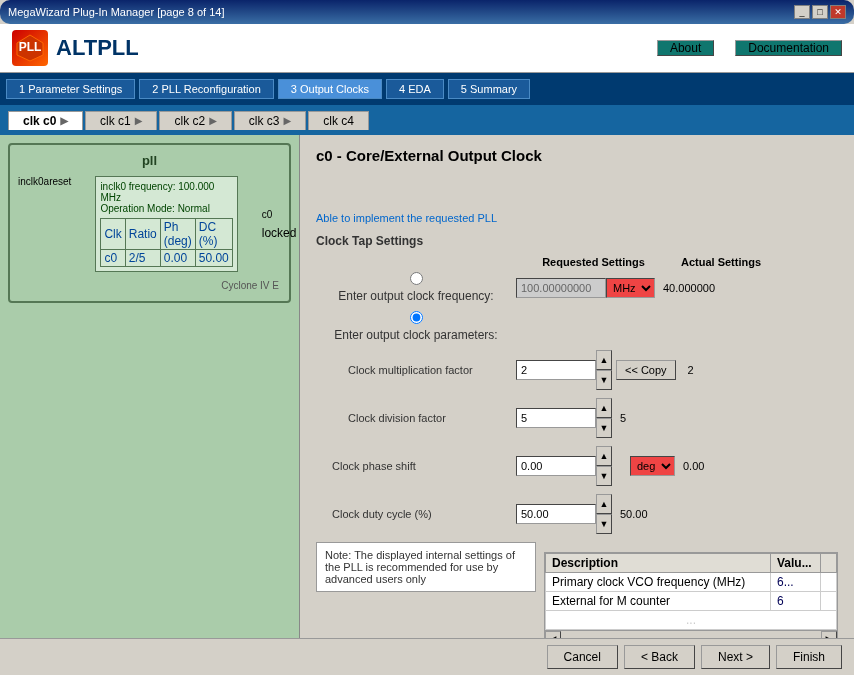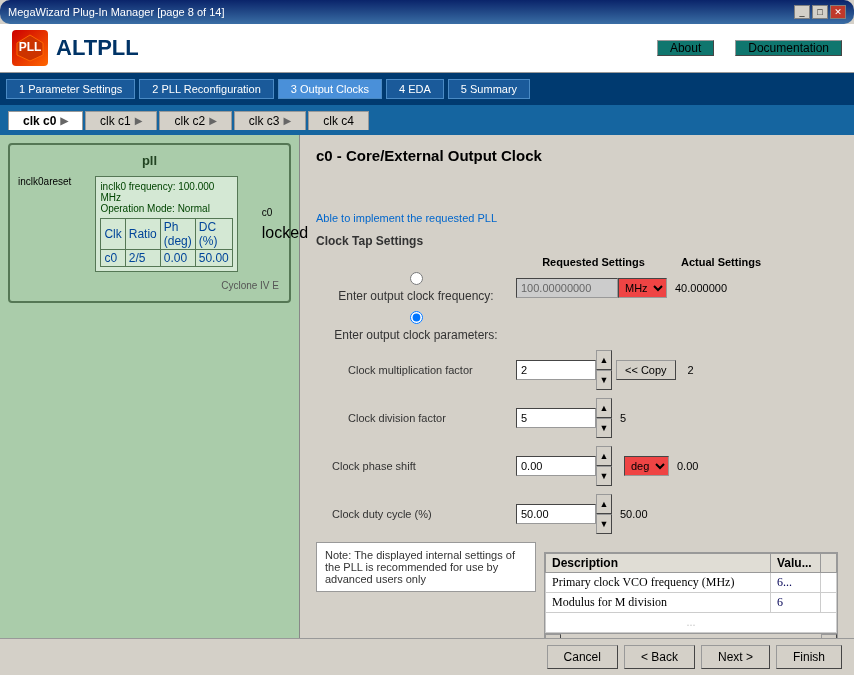--- a/index.html
+++ b/index.html
@@ -272,21 +272,20 @@
     .info-table th {
       background: #e0ddd5;
       border: 1px solid #999;
       padding: 2px 6px;
       text-align: left;
       font-weight: bold;
     }
     .info-table td {
       border: 1px solid #ccc;
       padding: 2px 6px;
-      font-family: Liberation Serif, serif;
     }
     .info-table .val-col { color: #000055; }
 
     
     .note-area {
       background: white;
       border: 1px solid #999;
       padding: 6px 8px;
       font-size: 11px;
       color: #333;
@@ -420,21 +419,21 @@
                 <td>c0</td>
                 <td>2/5</td>
                 <td>0.00</td>
                 <td>50.00</td>
               </tr>
             </tbody>
               </table>
           </div>
           <div style="display:flex; flex-direction:column; justify-content:center; margin-left:4px; gap:6px;">
             <span style="font-size:10px;">c0</span>
-            <span style="font-size:16px;">locked</span>
+            <span style="font-size:12px;">locked</span>
           </div>
         </div>
         <div class="cyclone-label">Cyclone IV E</div>
       </div>
     </div>
 
     <div class="right-panel">
       <div class="section-title">c0 - Core/External Output Clock</div>
       <div class="able-text">Able to implement the requested PLL</div>
 
@@ -445,21 +444,21 @@
         <div class="settings-header req-header">Requested Settings</div>
         <div class="settings-header act-header">Actual Settings</div>
       </div>
 
       <div class="param-row">
         <div class="param-label radio-label">
           <input type="radio" name="clock-mode" id="freq-mode" style="">
           <label for="freq-mode">Enter output clock frequency:</label>
         </div>
         <div class="spinner-group">
-          <input type="text" class="param-input disabled" value="100.00000000" style="width: 102px;">
+          <input type="text" class="param-input disabled" value="100.00000000" style="width: 90px;">
           <select class="unit-select">
             <option>MHz</option>
           </select>
         </div>
         <span class="actual-value">40.000000</span>
       </div>
 
       <div class="param-row">
         <div class="param-label radio-label">
           <input type="radio" name="clock-mode" id="params-mode" checked="" style="">
@@ -493,21 +492,21 @@
       </div>
 
       <div class="param-row">
         <div class="param-label">Clock phase shift</div>
         <div class="spinner-group">
           <input type="text" class="param-input" value="0.00" style="">
           <div style="display:flex;flex-direction:column;">
             <button class="spinner-btn">▲</button>
             <button class="spinner-btn">▼</button>
           </div>
-          <select class="unit-select" style="margin-left:12px;">
+          <select class="unit-select" style="margin-left:18px;">
             <option>deg</option>
             <option>ps</option>
           </select>
         </div>
         <span class="actual-value">0.00</span>
       </div>
 
       <div class="param-row">
         <div class="param-label">Clock duty cycle (%)</div>
         <div class="spinner-group">
@@ -534,21 +533,21 @@
                   <th style="width:16px;"></th>
                 </tr>
               </thead>
               <tbody>
                 <tr>
                   <td>Primary clock VCO frequency (MHz)</td>
                   <td class="val-col">6...</td>
                   <td></td>
                 </tr>
                 <tr>
-                  <td>Modulus for M division</td>
+                  <td>External for M counter</td>
                   <td class="val-col">6</td>
                   <td></td>
                 </tr>
                 <tr>
                   <td colspan="3" style="text-align:center;color:#ccc;">...</td>
                 </tr>
               </tbody>
             </table>
 
             <div style="display:flex;align-items:center;height:16px;background:#d4d0c8;border-top:1px solid #999;">

